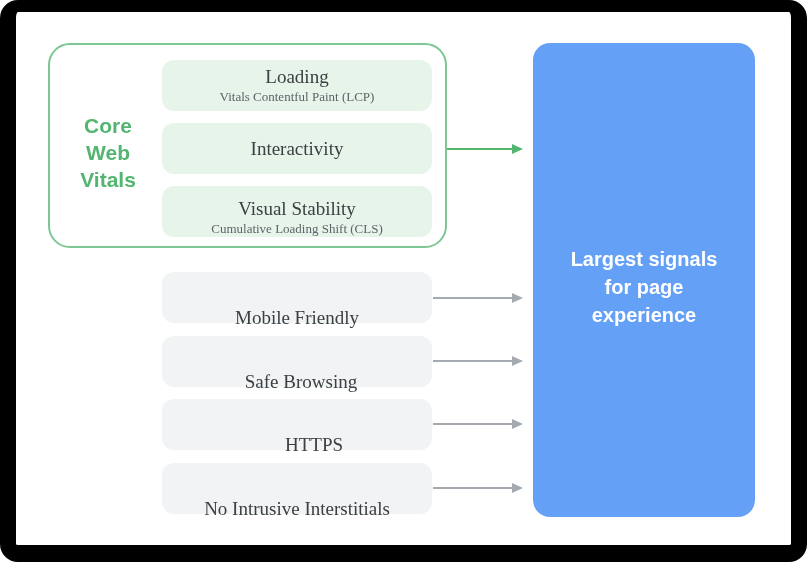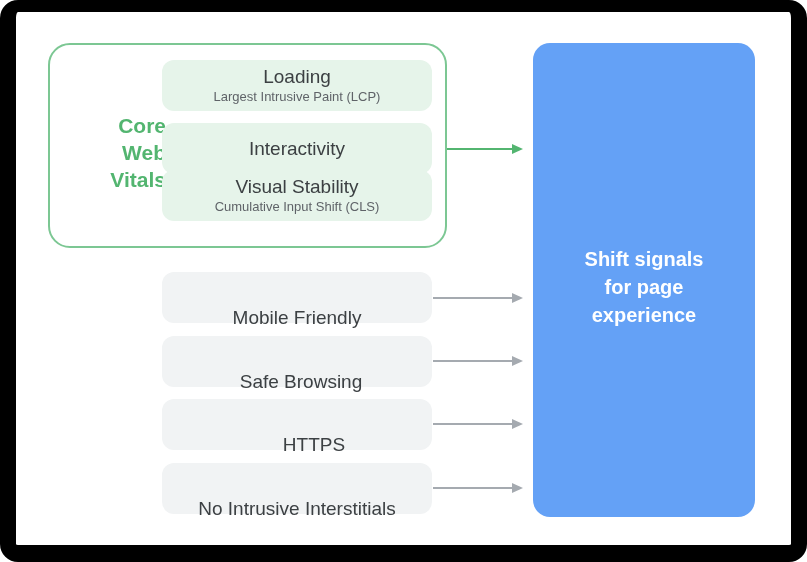--- a/index.html
+++ b/index.html
@@ -36,40 +36,41 @@
     box-sizing: border-box;
     border: 2px solid #7cc793;
     border-radius: 22px;
     background: #ffffff;
   }
   .cwv-label {
     position: absolute;
     left: 50px;
     top: 112px;
     width: 116px;
-    text-align: right;
+    text-align: center;
     font-size: 21px;
     font-weight: bold;
     line-height: 27px;
     color: #53b570;
     white-space: pre-line;
     z-index: 2;
   }
   .pill {
     position: absolute;
     left: 162px;
     width: 270px;
     height: 51px;
     border-radius: 12px;
     display: flex;
     flex-direction: column;
     align-items: center;
     justify-content: center;
     box-sizing: border-box;
     z-index: 2;
+    font-family: Liberation Serif, serif;
   }
   .pill.green { background: #e6f4ea; }
   .pill.gray  { background: #f1f3f4; }
   .pill-title {
     font-size: 19px;
     color: #3c4043;
     line-height: 22px;
   }
   .pill-subtitle {
     font-size: 13px;
@@ -77,21 +78,21 @@
     line-height: 16px;
     margin-top: 1px;
   }
   .pill-label {
     font-size: 19px;
     color: #3c4043;
     margin-top: 40px;
   }
   .cwv-item-1 { top: 60px; }
   .cwv-item-2 { top: 123px; }
-  .cwv-item-3 { top: 170px; }
+  .cwv-item-3 { top: 186px; justify-content: flex-end; }
   .sig-item-1 { top: 272px; }
   .sig-item-2 { top: 336px; padding-left: 8px; }
   .sig-item-3 { top: 399px; padding-left: 34px; }
   .sig-item-4 { top: 463px; }
   
   .target-box {
     position: absolute;
     left: 533px;
     top: 43px;
     width: 222px;
@@ -146,45 +147,45 @@
   <div class="frame"></div>
 
   <div class="cwv-group"></div>
 
   <div class="cwv-label">Core
 Web
 Vitals</div>
 
   <div class="pill green cwv-item-1">
     <div class="pill-title">Loading</div>
-    <div class="pill-subtitle">Largest Intrusive Paint (LCP)</div>
+    <div class="pill-subtitle">Vitals Contentful Paint (LCP)</div>
   </div>
   <div class="pill green cwv-item-2">
     <div class="pill-title">Interactivity</div>
   </div>
   <div class="pill green cwv-item-3">
     <div class="pill-title">Visual Stability</div>
-    <div class="pill-subtitle">Cumulative Input Shift (CLS)</div>
+    <div class="pill-subtitle">Cumulative Loading Shift (CLS)</div>
   </div>
 
   <div class="pill gray sig-item-1">
     <div class="pill-label">Mobile Friendly</div>
   </div>
   <div class="pill gray sig-item-2">
     <div class="pill-label">Safe Browsing</div>
   </div>
   <div class="pill gray sig-item-3">
     <div class="pill-label">HTTPS</div>
   </div>
   <div class="pill gray sig-item-4">
     <div class="pill-label">No Intrusive Interstitials</div>
   </div>
 
   <div class="target-box">
-    <div class="target-label">Shift signals
+    <div class="target-label">Largest signals
 for page
 experience</div>
   </div>
 
   <div class="arrow green arrow-green">
     <div class="shaft"></div>
     <div class="head"></div>
   </div>
   <div class="arrow gray arrow-1">
     <div class="shaft"></div>

